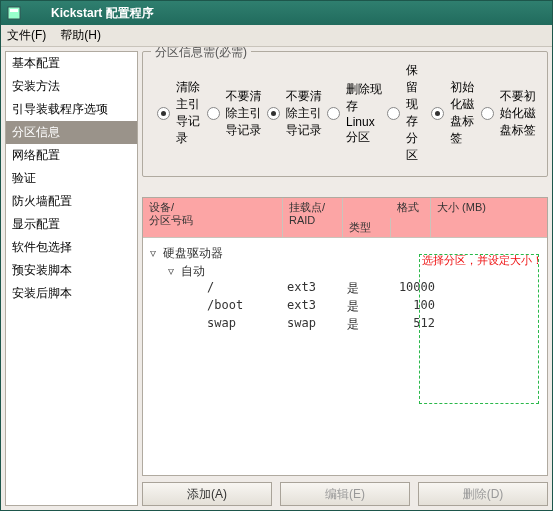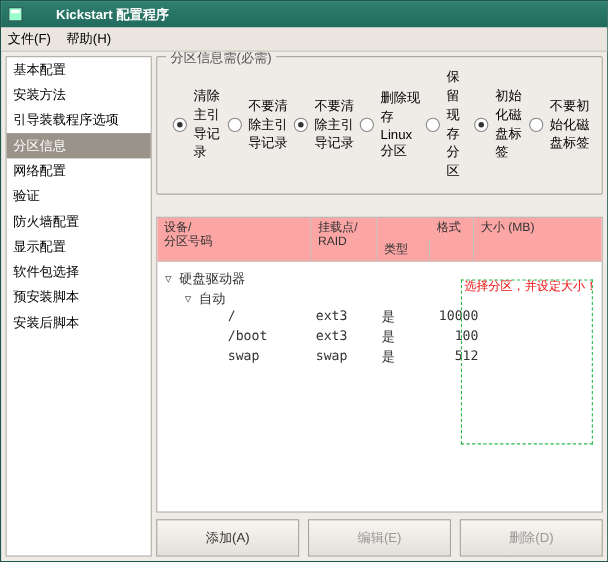--- a/index.html
+++ b/index.html
@@ -34,21 +34,21 @@
   .treerow .toggle { width: 12px; text-align: center; color: #555; }
   .treerow .pad { display: inline-block; }
   .datarow { display: flex; height: 18px; font-family: monospace, sans-serif; }
   .datarow .d1 { width: 140px; padding-left: 60px; }
   .datarow .d2 { width: 60px; }
   .datarow .d3 { width: 48px; }
   .datarow .d4 { width: 40px; text-align: right; padding-right: 0; }
   .annotation { position: absolute; top: 16px; right: 8px; width: 120px; height: 150px; border: 1px dashed #2ab84a; }
   .annotation-text { position: absolute; top: -2px; left: 2px; color: #e11; font-size: 11px; white-space: nowrap; }
   .buttons { display: flex; gap: 8px; padding: 6px 0 0; }
-  .btn { flex: 1; height: 34px; border: 1px solid #a9a399; background: linear-gradient(to bottom, #f8f6f2, #e4e0d8); display: flex; align-items: center; justify-content: center; cursor: default; font-size: 12px; color: #333; }
+  .btn { flex: 1; height: 24px; border: 1px solid #a9a399; background: linear-gradient(to bottom, #f8f6f2, #e4e0d8); display: flex; align-items: center; justify-content: center; cursor: default; font-size: 12px; color: #333; }
   .btn.disabled { color: #999; }
   .nocontent .radio-groups { display: flex; flex-direction: row; }
 </style>
 </head>
 <body>
 
 <div class="window">
   <div class="titlebar">
     <span class="icon">
       <svg width="14" height="14" viewBox="0 0 14 14">

